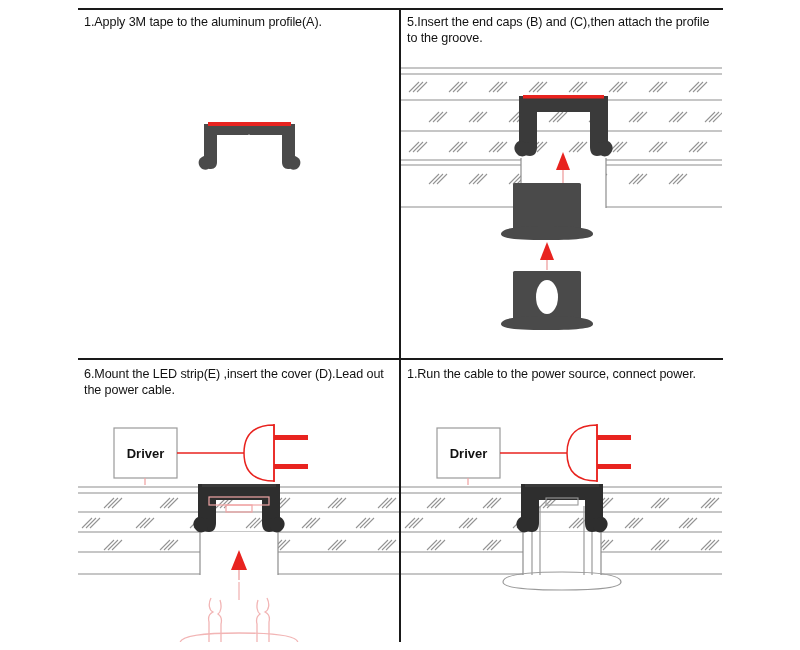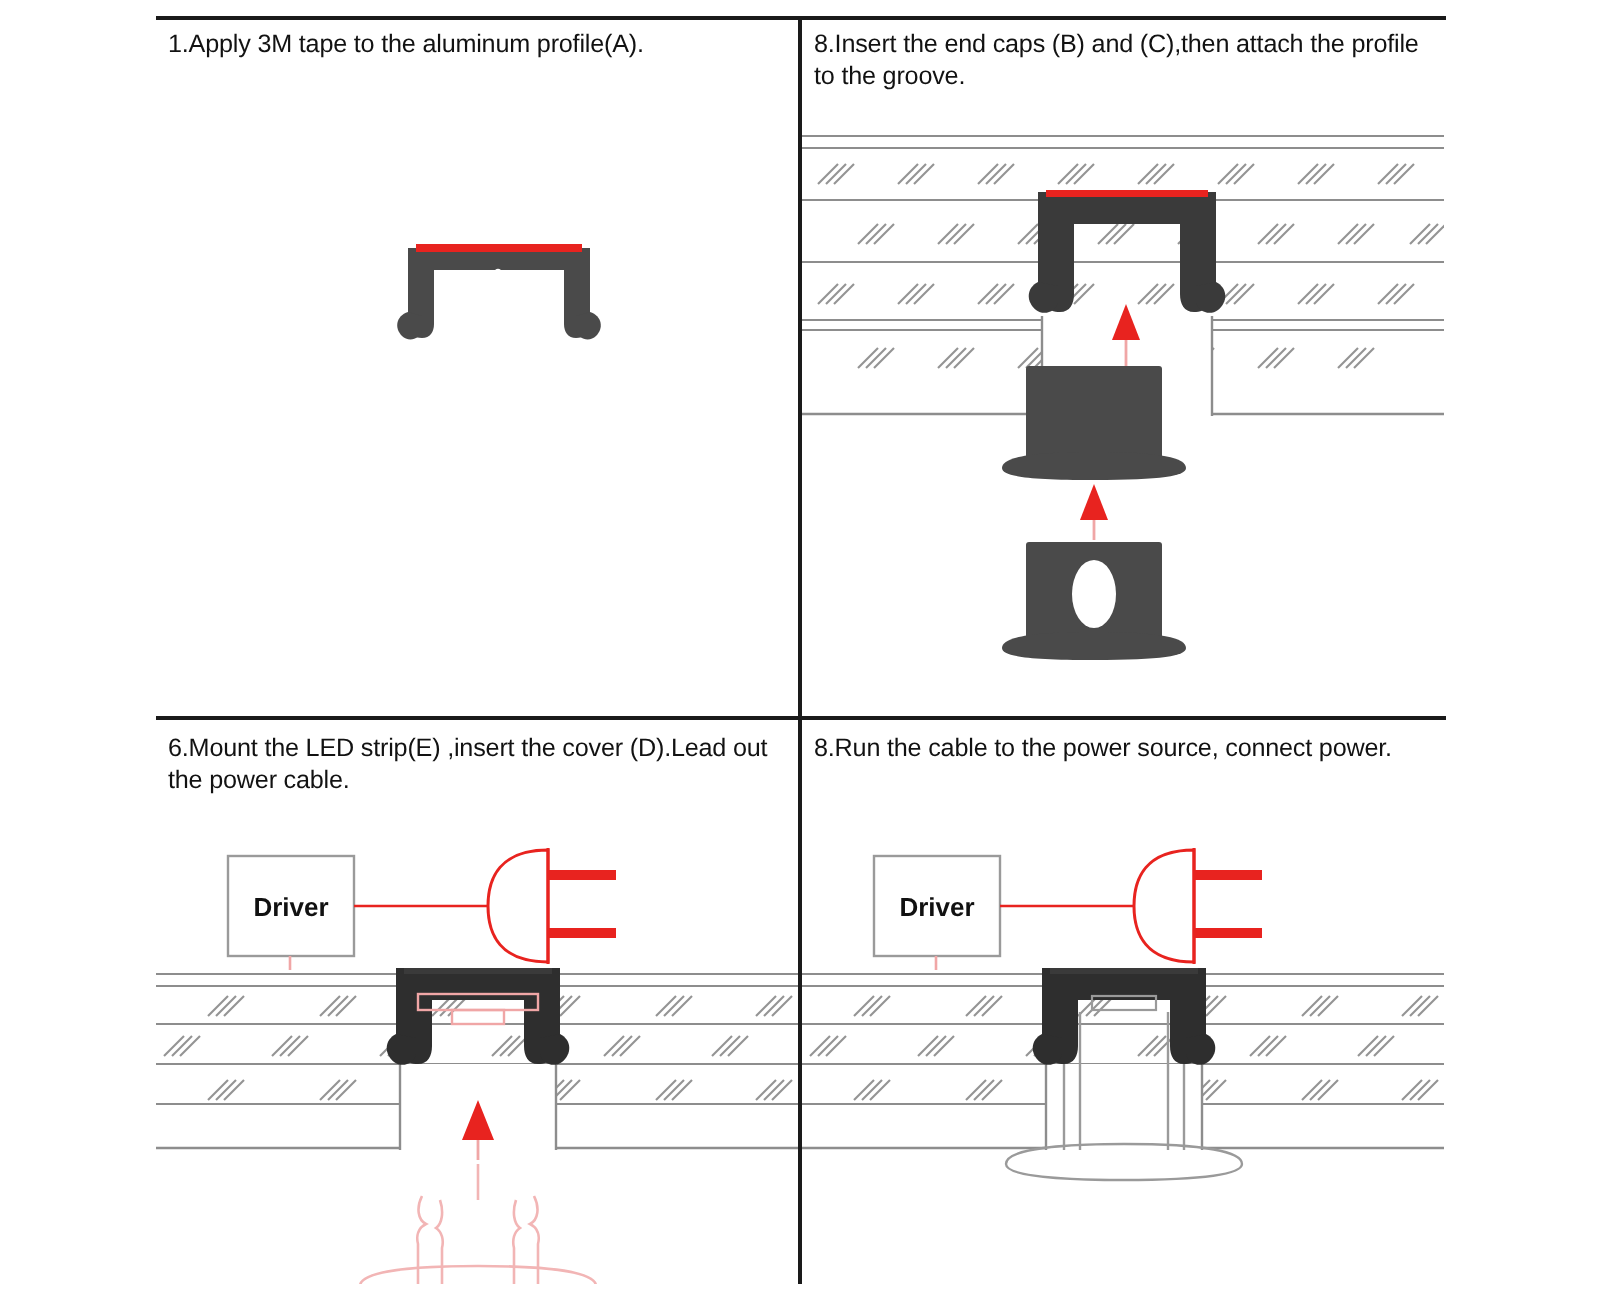--- a/index.html
+++ b/index.html
@@ -104,21 +104,21 @@
 
             <rect x="130" y="114" width="83" height="4" fill="#e8231f"></rect>
 
             <circle cx="171" cy="128" r="1.6" fill="#ffffff"></circle>
           </g>
         </svg>
       </div>
     </div>
 
     <div class="cell tr">
-      <div class="caption">8.Insert the end caps (B) and (C),then attach the profile to the groove.</div>
+      <div class="caption">5.Insert the end caps (B) and (C),then attach the profile to the groove.</div>
       <div class="art">
         <svg width="321" height="350" viewBox="0 0 321 350">
           <defs>
             <g id="hatchgrp2">
               <line x1="0" y1="10" x2="10" y2="0" stroke="#949494" stroke-width="1.1"></line>
               <line x1="4" y1="10" x2="14" y2="0" stroke="#949494" stroke-width="1.1"></line>
               <line x1="8" y1="10" x2="18" y2="0" stroke="#949494" stroke-width="1.1"></line>
             </g>
             <clipPath id="wallclip2">
               <path d="M0,58 L321,58 L321,200 L205,200 L205,150 L120,150 L120,200 L0,200 Z"></path>
@@ -305,21 +305,21 @@
             <path d="M142,240 C144,246 143,252 140,254 C143,256 144,260 143,264 L143,283"></path>
             <path d="M189,238 C192,244 191,250 187,252 C191,254 192,258 191,262 L191,283"></path>
             <path d="M180,240 C178,246 179,252 182,254 C179,256 178,260 179,264 L179,283"></path>
             <path d="M102,283 C102,277 120,273 161,273 C202,273 220,277 220,283"></path>
           </g>
         </svg>
       </div>
     </div>
 
     <div class="cell br">
-      <div class="caption">8.Run the cable to the power source, connect power.</div>
+      <div class="caption">1.Run the cable to the power source, connect power.</div>
       <div class="art">
         <svg width="321" height="282" viewBox="0 0 321 282">
           <defs>
             <g id="hatchgrp4">
               <line x1="0" y1="10" x2="10" y2="0" stroke="#949494" stroke-width="1.1"></line>
               <line x1="4" y1="10" x2="14" y2="0" stroke="#949494" stroke-width="1.1"></line>
               <line x1="8" y1="10" x2="18" y2="0" stroke="#949494" stroke-width="1.1"></line>
             </g>
             <clipPath id="wallclip4">
               <path d="M0,125 L321,125 L321,215 L200,215 L200,172 L122,172 L122,215 L0,215 Z"></path>

